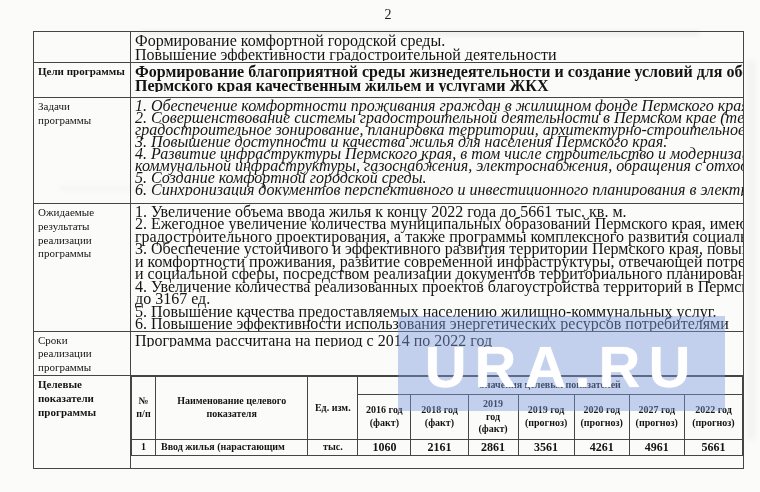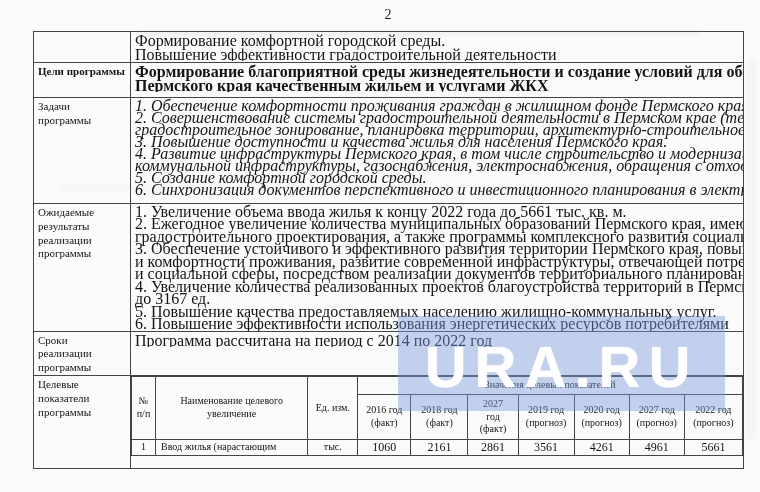--- a/index.html
+++ b/index.html
@@ -34,21 +34,21 @@
     white-space:pre;
     overflow:hidden;
     font-size:16px;
     line-height:13.6px;
   }
   .label-box{ font-size:11px; line-height:13.8px; }
   .tasks-box{ line-height:12px;font-style:italic; }
   .results-box{ line-height:12.45px; font-size:16px; }
 
   tr.h0{ height:31px; } tr.h1{ height:35px;font-weight:bold; } tr.h2{ height:106px; }
-  tr.h3{ height:125px; } tr.h4{ height:43px; } tr.h5{ height:93px; }
+  tr.h3{ height:125px; } tr.h4{ height:43px; } tr.h5{ height:93px;font-weight:bold; }
 
   td.nested-holder{ padding:0; vertical-align:top; }
   table.nested{
     width:100%; height:100%;
     table-layout:fixed; border-collapse:collapse;
   }
   table.nested td{
     border:1px solid #454545;
     font-size:10px;
     text-align:center;
@@ -184,30 +184,30 @@
               <col style="width:56px">
               <col style="width:55px">
               <col style="width:55px">
               <col style="width:58px">
             </colgroup>
             <tbody>
               <tr class="na">
                 <td rowspan="2">№
 п/п</td>
                 <td rowspan="2">Наименование целевого
-увеличение</td>
+показателя</td>
                 <td rowspan="2">Ед. изм.</td>
                 <td colspan="7">Значения целевых показателей</td>
               </tr>
               <tr class="nb">
                 <td>2016 год
 (факт)</td>
                 <td>2018 год
 (факт)</td>
-                <td>2027
+                <td>2019
 год
 (факт)</td>
                 <td>2019 год
 (прогноз)</td>
                 <td>2020 год
 (прогноз)</td>
                 <td>2027 год
 (прогноз)</td>
                 <td>2022 год
 (прогноз)</td>

